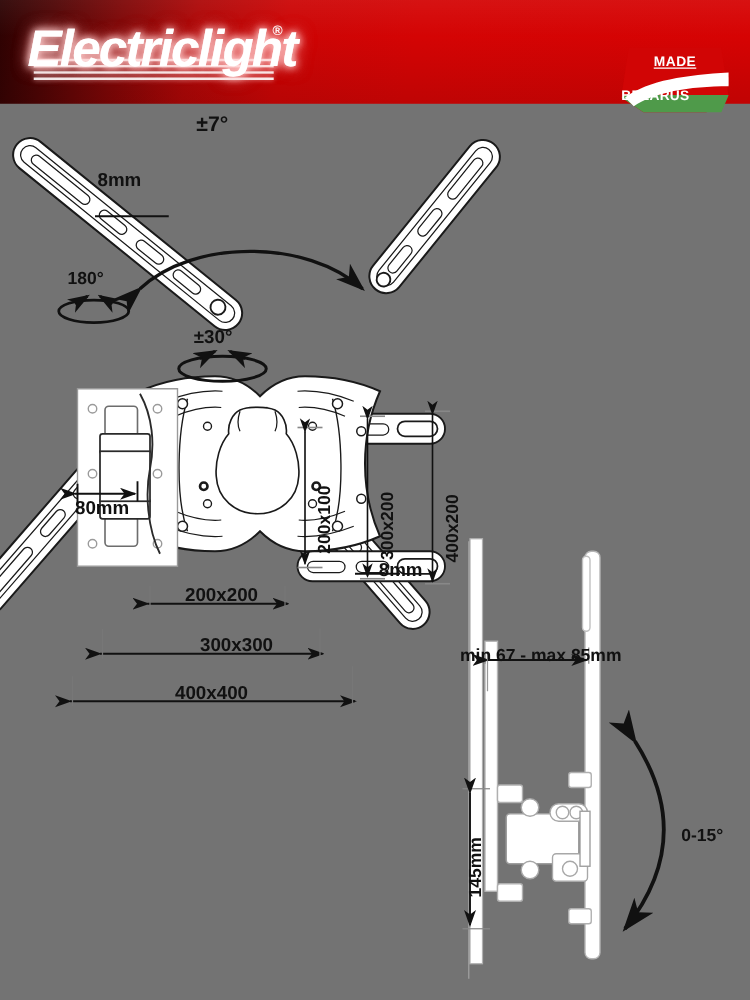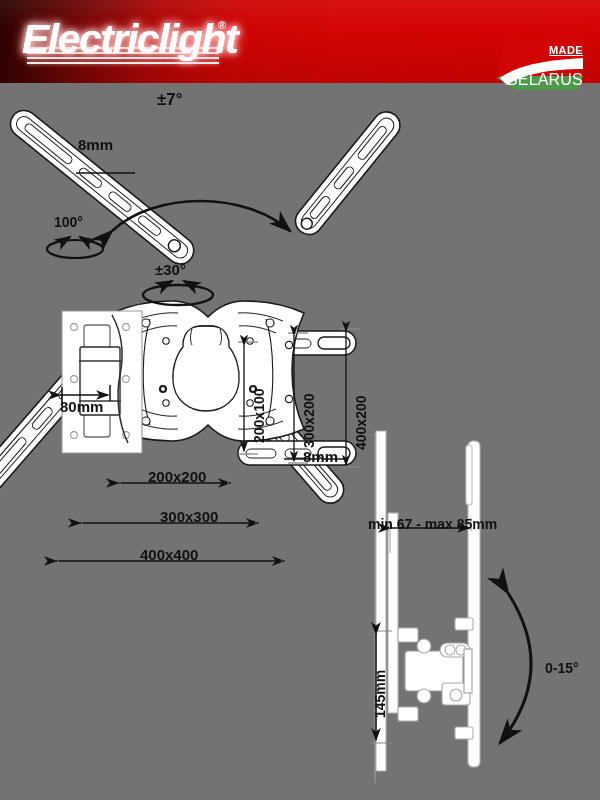--- a/index.html
+++ b/index.html
@@ -59,30 +59,30 @@
   .stripes i:nth-child(4){top:15px;}
 
   
   .badge{
     position:absolute;left:497px;top:38px;width:86px;height:52px;
   }
   .badge-shape{
     position:absolute;left:0;top:0;width:86px;height:52px;
   }
   .badge-made{
-    position:absolute;left:0;top:6px;width:86px;text-align:right;
+    position:absolute;left:0;top:6px;width:86px;text-align:center;
     font-size:11px;font-weight:bold;color:#ffffff;letter-spacing:0.4px;text-decoration:underline;
   }
   .badge-in{
     position:absolute;left:0;top:22px;width:86px;text-align:right;
     font-size:9px;font-weight:bold;color:#ffffff;
   }
   .badge-belarus{
-    position:absolute;left:0;top:33px;width:86px;text-align:right;
-    font-size:16px;font-weight:normal;color:#ffffff;letter-spacing:0.2px;
+    position:absolute;left:0;top:33px;width:86px;text-align:left;
+    font-size:11px;font-weight:bold;color:#ffffff;letter-spacing:0.2px;
   }
 
   
   .drawing{position:absolute;left:0;top:83px;width:600px;height:717px;}
   svg.draw{position:absolute;left:0;top:0;}
 
   .lbl{
     position:absolute;
     font-family:"Liberation Sans", sans-serif;
     font-weight:bold;
@@ -364,21 +364,21 @@
           <path d="M508 510 C 540 560, 540 610, 500 660" marker-start="url(#ah)" marker-end="url(#ah)" stroke="#111" stroke-width="3" fill="none"></path>
         </g>
       </g>
 
     </svg>
 
     <span class="lbl" style="left:157px;top:7px;font-size:17px;">±7°</span>
 
     <span class="lbl" style="left:155px;top:178px;font-size:15px;">±30°</span>
 
-    <span class="lbl" style="left:54px;top:131px;font-size:14px;">100°</span>
+    <span class="lbl" style="left:54px;top:131px;font-size:14px;">180°</span>
 
     <span class="lbl" style="left:78px;top:53px;font-size:15px;">8mm</span>
 
     <span class="lbl" style="left:303px;top:365px;font-size:15px;">8mm</span>
 
     <span class="lbl" style="left:60px;top:315px;font-size:15px;">80mm</span>
 
     <span class="lbl rot" style="left:251px;top:360px;font-size:14px;">200x100</span>
 
     <span class="lbl rot" style="left:301px;top:365px;font-size:14px;">300x200</span>

